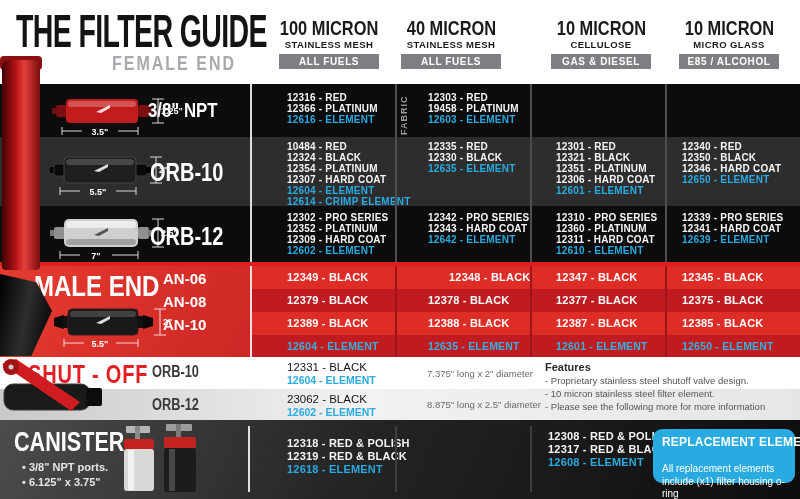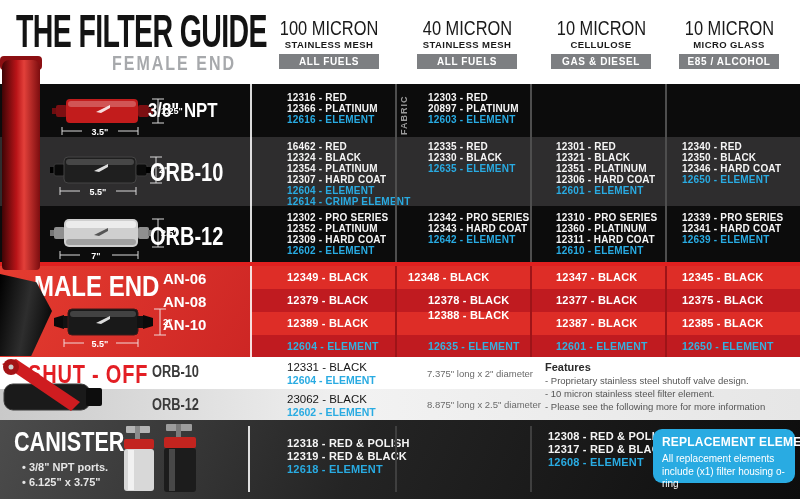--- a/index.html
+++ b/index.html
@@ -7,21 +7,21 @@
   .page{position:absolute;inset:0;width:800px;height:499px;background:#fff}
   .abs{position:absolute}
   .cond{display:inline-block;transform:scaleX(.62);transform-origin:0 50%;white-space:nowrap}
   .condm{display:inline-block;transform:scaleX(.8);transform-origin:0 50%;white-space:nowrap}
   .condc{display:inline-block;transform:scaleX(.82);transform-origin:50% 50%;white-space:nowrap}
 
   
   .title{left:16px;top:4px;font-size:46px;font-weight:bold;color:#131313;letter-spacing:-1px}
   .subtitle{left:112px;top:52px;font-size:20px;font-weight:bold;color:#a7a9ac;letter-spacing:2.5px}
   .colhead{position:absolute;top:18px;width:134px;text-align:center}
-  .colhead .micron{font-size:20px;font-weight:normal;color:#1a1a1a;line-height:20px}
+  .colhead .micron{font-size:20px;font-weight:bold;color:#1a1a1a;line-height:20px}
   .colhead .media{font-size:9.5px;font-weight:bold;color:#1a1a1a;letter-spacing:.4px;margin-top:1px}
   .colhead .badge{display:inline-block;margin-top:4px;background:#7d7f82;color:#fff;font-size:10px;font-weight:bold;letter-spacing:.6px;padding:2px 8px;min-width:84px}
 
   
   .sect{position:absolute;left:0;width:800px}
   .frow1{top:84px;height:53px;background:#0c0c0c}
   .frow2{top:137px;height:69px;background:#2e2d2e}
   .frow3{top:206px;height:56px;background:#0c0c0c}
   .redbar{top:262px;height:4px;background:#e0201f}
   .male{top:266px;height:91px;background:linear-gradient(120deg,#e53c30,#c01a1e 55%,#d42428)}
@@ -65,21 +65,21 @@
   .feat .ft{font-size:11px;font-weight:bold;color:#2b2b2b;line-height:13px}
   .feat .fi{font-size:9.5px;color:#555;line-height:13px}
 
   
   .cantitle{left:14px;top:427px;font-size:27px;font-weight:bold;color:#fff}
   .canbullet{position:absolute;left:22px;font-size:11px;color:#e6e6e6;font-weight:bold}
   .ccell .pline{line-height:13px;font-size:11px}
   .ccell .eline{line-height:13px;font-size:11px}
   .callout{position:absolute;left:653px;top:429px;width:142px;height:54px;background:#29abe2;border-radius:9px;padding:6px 9px;box-sizing:border-box}
   .callout .ct{font-size:12px;font-weight:bold;color:#fff;letter-spacing:.2px;white-space:nowrap}
-  .callout .cb{font-size:10px;color:#fff;line-height:12.5px;margin-top:4px}
+  .callout .cb{font-size:10px;color:#fff;line-height:12.5px;margin-top:14px}
 
   
   .bigredfilter{left:2px;top:60px;width:38px;height:210px;border-radius:7px 7px 4px 4px;
     background:linear-gradient(90deg,#3f0405,#b91418 38%,#e2403a 58%,#7c0d0f)}
   .bigredcap{left:0;top:56px;width:42px;height:14px;background:#8c0f12;border-radius:4px}
   .blackfitting{left:0;top:274px;width:52px;height:82px;background:linear-gradient(100deg,#000,#2e2e2e 50%,#000);
     clip-path:polygon(0 0,70% 10%,100% 45%,60% 100%,0 100%)}
 
   .fimg{position:absolute}
   svg text{font-family:"Liberation Sans",sans-serif;font-weight:bold}
@@ -90,21 +90,21 @@
 <div class="page">
 
   <div class="abs title"><span class="cond">THE FILTER GUIDE</span></div>
   <div class="abs subtitle"><span class="condm">FEMALE END</span></div>
 
   <div class="colhead" style="left:262px">
     <div class="micron"><span class="condc">100 MICRON</span></div>
     <div class="media">STAINLESS MESH</div>
     <div class="badge">ALL FUELS</div>
   </div>
-  <div class="colhead" style="left:400px">
+  <div class="colhead" style="left:384px">
     <div class="micron"><span class="condc">40 MICRON</span></div>
     <div class="media">STAINLESS MESH</div>
     <div class="badge">ALL FUELS</div>
   </div>
   <div class="colhead" style="left:534px">
     <div class="micron"><span class="condc">10 MICRON</span></div>
     <div class="media">CELLULOSE</div>
     <div class="badge">GAS &amp; DIESEL</div>
   </div>
   <div class="colhead" style="left:662px">
@@ -140,21 +140,21 @@
           <div class="pline">12316 - RED</div>
           <div class="pline">12366 - PLATINUM</div>
         </div>
       <div class="eles">
           <div class="eline">12616 - ELEMENT</div>
         </div>
     </div>
     <div class="cell" style="left:428px;top:8px">
       <div>
           <div class="pline">12303 - RED</div>
-          <div class="pline">20897 - PLATINUM</div>
+          <div class="pline">19458 - PLATINUM</div>
         </div>
       <div class="eles">
           <div class="eline">12603 - ELEMENT</div>
         </div>
     </div>
   </section>
   <div class="abs fabric">FABRIC</div>
 
   <section class="sect frow2">
     <svg class="fimg" style="left:50px;top:9px" width="135" height="50" viewBox="0 0 135 50">
@@ -173,21 +173,21 @@
           <line x1="10" y1="45" x2="30" y2="45"></line>
           <line x1="66" y1="45" x2="86" y2="45"></line>
           <line x1="86" y1="41" x2="86" y2="49"></line>
       </g>
       <text x="109" y="27" font-size="9" fill="#fff">2"</text>
       <text x="48" y="49" font-size="9" fill="#fff" text-anchor="middle">5.5"</text>
     </svg>
     <div class="rlabel" style="left:150px;top:21px;font-size:25px"><span class="condm">ORB-10</span></div>
     <div class="cell" style="left:287px;top:4px">
       <div>
-          <div class="pline">16462 - RED</div>
+          <div class="pline">10484 - RED</div>
           <div class="pline">12324 - BLACK</div>
           <div class="pline">12354 - PLATINUM</div>
           <div class="pline">12307 - HARD COAT</div>
         </div>
       <div class="eles">
           <div class="eline">12604 - ELEMENT</div>
           <div class="eline">12614 - CRIMP ELEMENT</div>
         </div>
     </div>
     <div class="cell" style="left:428px;top:4px">
@@ -313,31 +313,31 @@
       <text x="48" y="49" font-size="9" fill="#fff" text-anchor="middle">5.5"</text>
     </svg>
   </section>
   <div class="abs maletitle"><span class="condm">MALE END</span></div>
 
   <div class="anlabel" style="top:270px">AN-06</div>
   <div class="anlabel" style="top:293px">AN-08</div>
   <div class="anlabel" style="top:316px">AN-10</div>
 
   <div class="mcell" style="left:287px;top:271px">12349 - BLACK</div>
-  <div class="mcell" style="left:408px;top:271px">12348 - BLACK</div>
+  <div class="mcell" style="left:449px;top:271px">12348 - BLACK</div>
   <div class="mcell" style="left:556px;top:271px">12347 - BLACK</div>
   <div class="mcell" style="left:682px;top:271px">12345 - BLACK</div>
 
   <div class="mcell" style="left:287px;top:294px">12379 - BLACK</div>
   <div class="mcell" style="left:428px;top:294px">12378 - BLACK</div>
   <div class="mcell" style="left:556px;top:294px">12377 - BLACK</div>
   <div class="mcell" style="left:682px;top:294px">12375 - BLACK</div>
 
   <div class="mcell" style="left:287px;top:317px">12389 - BLACK</div>
-  <div class="mcell" style="left:428px;top:309px">12388 - BLACK</div>
+  <div class="mcell" style="left:428px;top:317px">12388 - BLACK</div>
   <div class="mcell" style="left:556px;top:317px">12387 - BLACK</div>
   <div class="mcell" style="left:682px;top:317px">12385 - BLACK</div>
 
   <div class="mecell" style="left:287px;top:340px">12604 - ELEMENT</div>
   <div class="mecell" style="left:428px;top:340px">12635 - ELEMENT</div>
   <div class="mecell" style="left:556px;top:340px">12601 - ELEMENT</div>
   <div class="mecell" style="left:682px;top:340px">12650 - ELEMENT</div>
 
   <section class="sect shut1"></section>
   <section class="sect shut2"></section>

